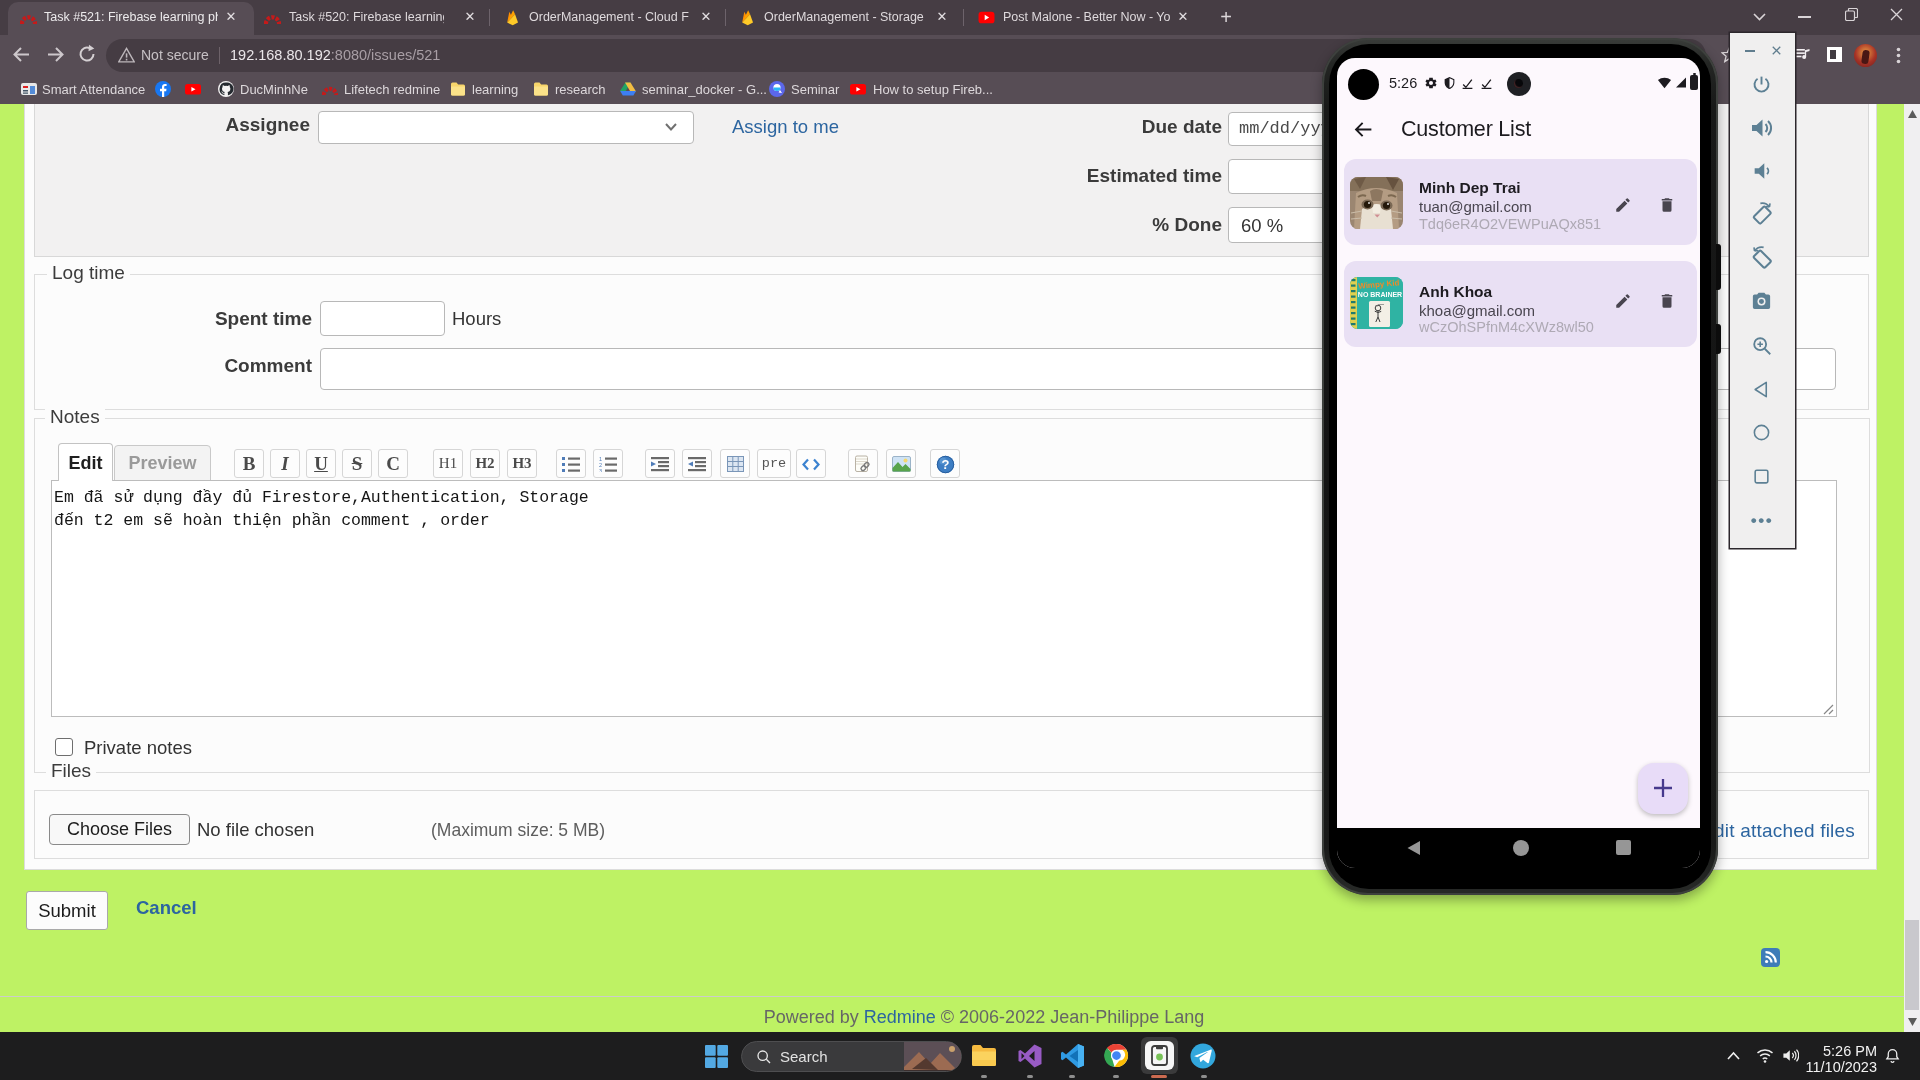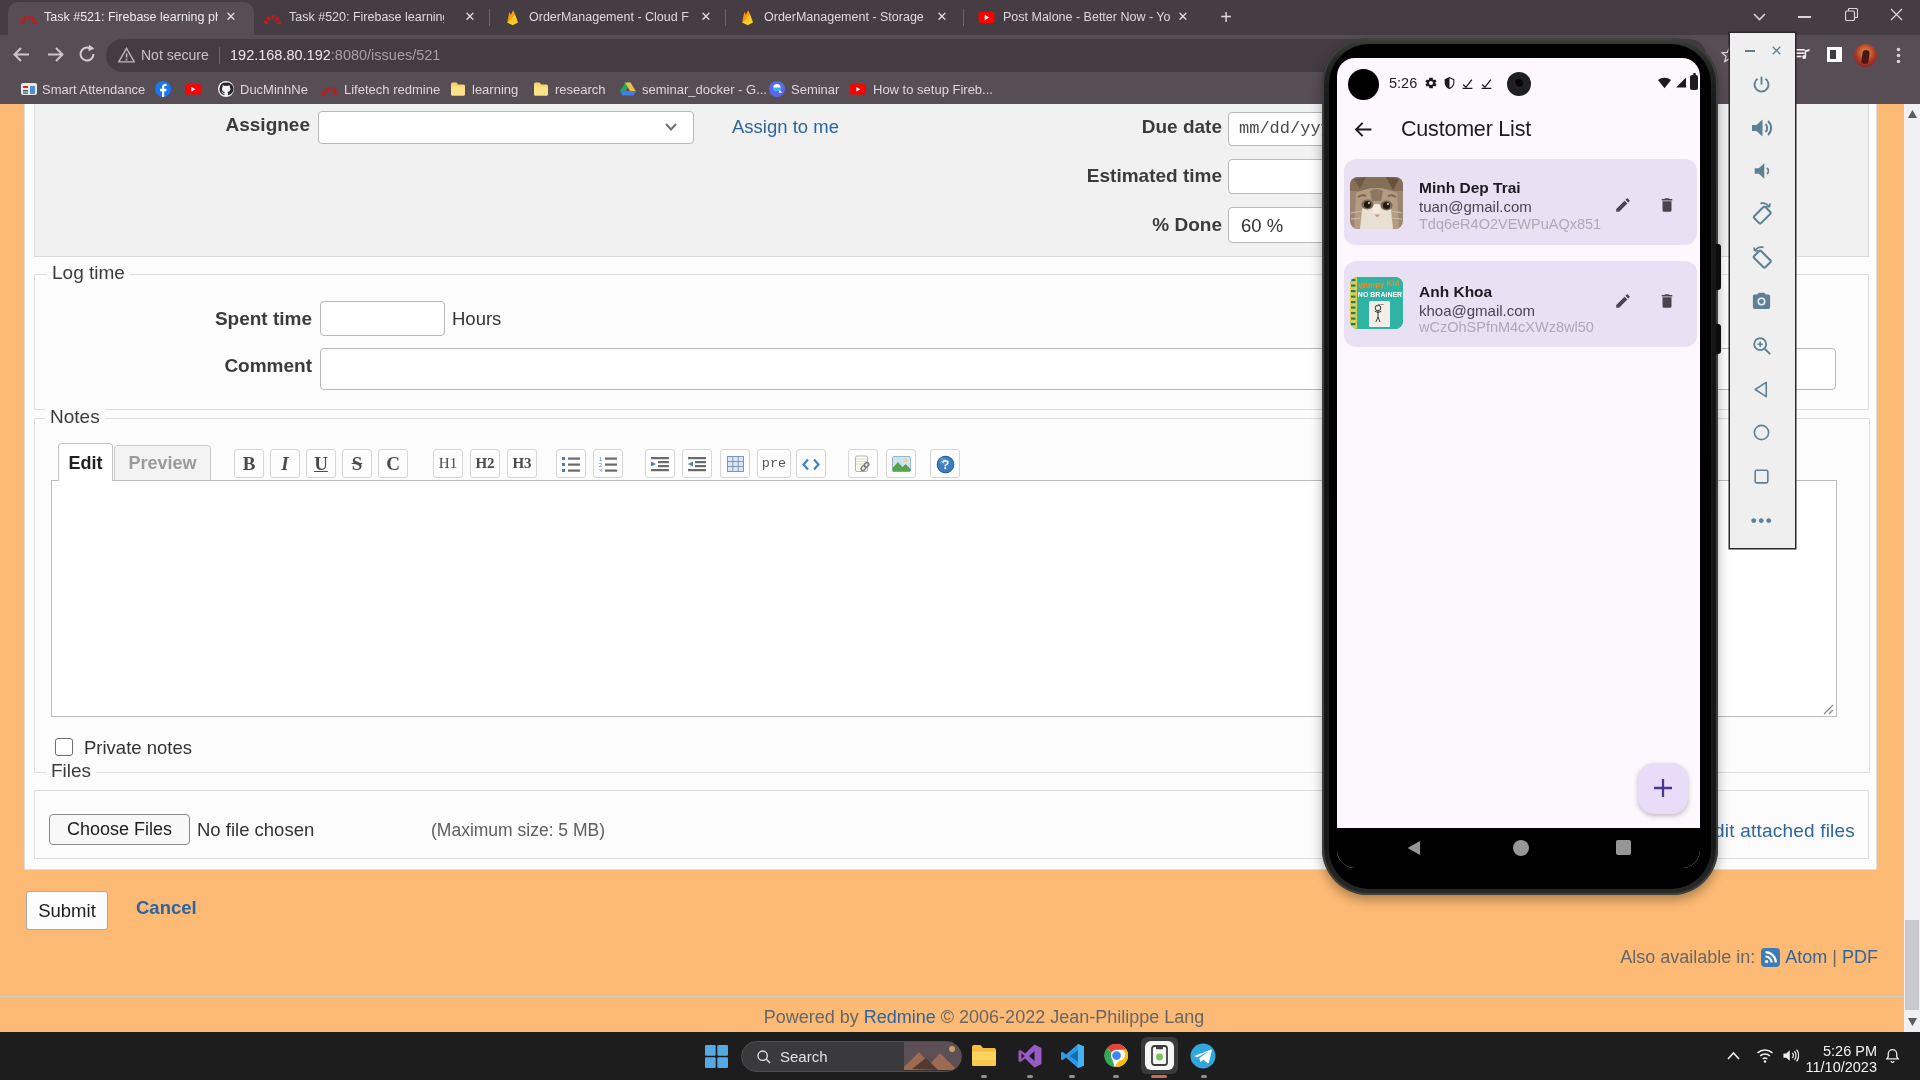--- a/index.html
+++ b/index.html
@@ -10,21 +10,21 @@
   #toolbar  { left:0; top:35px; width:1920px; height:38px; background:#574d55; z-index:50; }
   #bookbar  { left:0; top:73px; width:1920px; height:31px; background:#574d55; z-index:50; }
   .tab-title { position:absolute; top:10px; font-size:12.5px; color:#dfdadd; white-space:nowrap; overflow:hidden; }
   .tab-x { position:absolute; top:10px; width:14px; height:14px; color:#e3dfe2; font-size:13px; line-height:14px; text-align:center; }
   .tab-sep { position:absolute; top:9px; width:1px; height:17px; background:#6d636b; }
   .fav { position:absolute; top:9px; width:17px; height:17px; }
   #activetab { position:absolute; z-index:51; left:8px; top:2px; width:246px; height:33px; background:#574d55; border-radius:10px 10px 0 0; }
   .bm { position:absolute; top:82px; font-size:13px; color:#ddd8db; white-space:nowrap; }
   .bmi { position:absolute; top:81px; width:16px; height:16px; }
   
-  #page { left:0; top:104px; width:1920px; height:928px; background:#fdba74; z-index:10; overflow:hidden; }
+  #page { left:0; top:104px; width:1920px; height:928px; background:#bef264; z-index:10; overflow:hidden; }
   
   .lbl { position:absolute; font-weight:bold; font-size:19px; color:#3b3b3b; text-align:right; }
   .inp { position:absolute; background:#fff; border:1px solid #b8b8b8; border-radius:4px; }
   a.lnk { color:#2c65a0; text-decoration:none; }
   fieldset.fs { position:absolute; border:1px solid #ddd; }
   .legend { position:absolute; font-size:19px; color:#3c3c3c; background:#fcfcfc; padding:0 5px; z-index:3; }
   .jsbtn { position:absolute; top:345px; width:30px; height:29px; background:#fdfdfd; border:1px solid #d6d6d6; border-radius:3px; text-align:center; }
   
   #taskbar { left:0; top:1032px; width:1920px; height:48px; background:#1d1d1e; z-index:80; }
   
@@ -304,38 +304,39 @@
         <circle cx="13.5" cy="4.5" r="2" fill="#f5d76e"></circle>
       </svg></div>
   <div class="jsbtn" style="left:930px;"><svg width="19" height="19" viewBox="0 0 19 19" style="margin-top:5px;">
         <circle cx="9.5" cy="9.5" r="8.7" fill="#3d7ec4"></circle>
         <circle cx="9.5" cy="9.5" r="8.2" fill="none" stroke="#2a5f9e" stroke-width="1"></circle>
         <circle cx="7" cy="6" r="3.5" fill="#6ca6dd" opacity=".55"></circle>
         <text x="9.5" y="14.2" text-anchor="middle" font-size="13" font-weight="bold" fill="#fff" font-family="sans-serif">?</text>
       </svg></div>
 
   <div class="abs" style="left:51px; top:376px; width:1786px; height:237px; background:#fff; border:1px solid #bcbcbc; z-index:1;"></div>
+  <div class="abs" style="left:54px; top:382px; font-family:'Liberation Mono',monospace; font-size:16.5px; line-height:23px; color:#151515; z-index:2; white-space:pre;">Em đã sử dụng đầy đủ Firestore,Authentication, Storage
+đến t2 em sẽ hoàn thiện phần comment , order</div>
   <svg class="abs" style="left:1823px; top:600px; width:11px; height:11px; z-index:2;" viewBox="0 0 11 11">
       <path d="M10 1 L1 10 M10 6 L6 10" stroke="#888" stroke-width="1.2"></path>
     </svg>
 
   <div class="abs" style="left:55px; top:634px; width:18px; height:18px; background:#fff; border:1.5px solid #6e6e6e; border-radius:3px;"></div>
   <div class="abs" style="left:84px; top:633px; font-size:18.5px; color:#333;">Private notes</div>
 
   <fieldset class="fs" style="left:34px; top:686px; width:1835px; height:69px;"></fieldset>
   <div class="legend" style="left:46px; top:656px;">Files</div>
   <div class="abs" style="left:49px; top:710px; width:141px; height:31px; background:#f8f8f8; border:1px solid #8a8a8a; border-radius:4px; text-align:center; font-size:18px; color:#1c1c1c; line-height:29px;">Choose Files</div>
   <div class="abs" style="left:197px; top:715px; font-size:18.5px; color:#333;">No file chosen</div>
   <div class="abs" style="left:431px; top:716px; font-size:17.5px; color:#5e5e5e;">(Maximum size: 5 MB)</div>
   <a class="lnk abs" style="left:1655px; top:716px; width:200px; text-align:right; font-size:19px; letter-spacing:0.2px;">Edit attached files</a>
 
   <div class="abs" style="left:26px; top:787px; width:82px; height:39px; background:#fcfcfc; border:1px solid #a9a9a9; border-radius:3px; text-align:center; font-size:18.5px; color:#1c1c1c; line-height:37px;">Submit</div>
   <a class="lnk abs" style="left:136px; top:793px; font-size:18.5px; font-weight:bold;">Cancel</a>
 
-  <div class="abs" style="left:1278px; top:843px; width:600px; text-align:right; font-size:18px; color:#666;">Also available in:&nbsp; <span style="display:inline-block; width:20px;"></span><a class="lnk" style="font-size:18px;">Atom</a> | <a class="lnk" style="font-size:18px;">PDF</a></div>
   <svg class="abs" style="left:1761px; top:844px; width:19px; height:19px;" viewBox="0 0 19 19">
       <rect width="19" height="19" rx="4" fill="#3e7cb8"></rect>
       <g fill="none" stroke="#fff" stroke-width="2.2">
         <path d="M4.5 8.5 a6 6 0 0 1 6 6"></path>
         <path d="M4.5 4.2 a10.3 10.3 0 0 1 10.3 10.3"></path>
       </g>
       <circle cx="5.6" cy="13.5" r="1.6" fill="#fff"></circle>
     </svg>
 
   <div class="abs" style="left:0px; top:892px; width:1904px; height:1px; background:#ccc;"></div>

